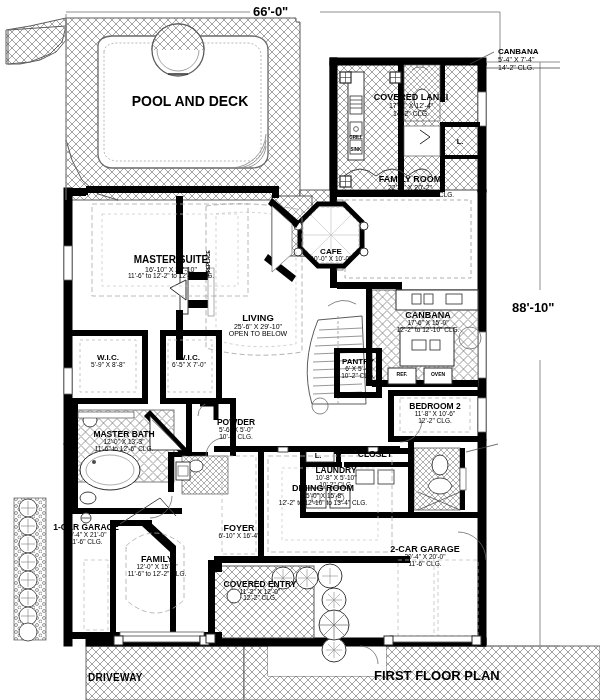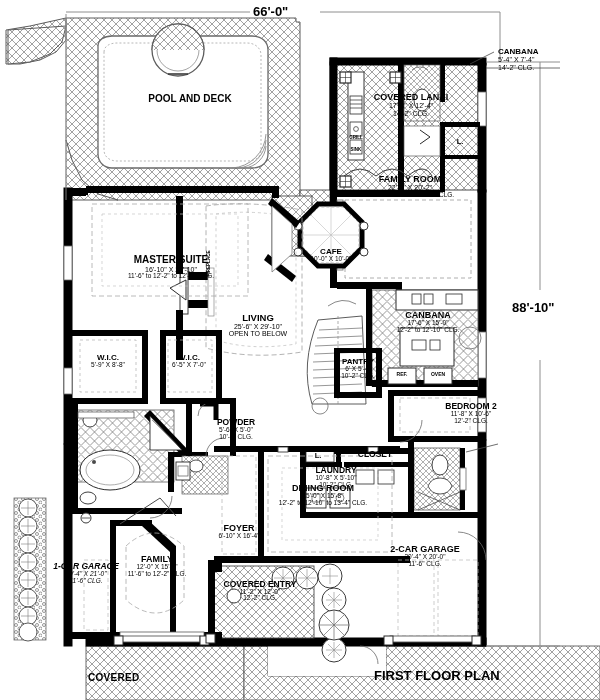--- a/index.html
+++ b/index.html
@@ -446,21 +446,21 @@
     <path d="M486,646 L560,646"></path>
   </g>
 
   <g stroke="#4a4a4a" stroke-width="0.8" fill="none">
     <path d="M470,64 L494,52"></path>
     <path d="M486,68 L560,68"></path>
     <path d="M466,452 L498,444"></path>
   </g>
 </svg>
 
-<div class="lbl" style="left:110px;top:94px;width:160px;font-size:10px;">
+<div class="lbl" style="left:110px;top:94px;width:160px;font-size:14px;">
   <span class="rn">POOL AND DECK</span>
 </div>
 
 <div class="lbl" style="left:336px;top:93px;width:150px;font-size:9px;">
   <span class="rn">COVERED LANAI</span>
   <span class="rd" style="font-size:7px;">17'-3" X 12'-4"</span>
   <span class="rd" style="font-size:7px;">14'-2" CLG.</span>
 </div>
 
 <div class="lbl" style="left:498px;top:48px;width:96px;font-size:8px;text-align:left;">
@@ -501,34 +501,39 @@
 <div class="lbl" style="left:78px;top:354px;width:60px;font-size:8px;">
   <span class="rn">W.I.C.</span>
   <span class="rd" style="font-size:6.5px;">5'-9" X 8'-8"</span>
 </div>
 
 <div class="lbl" style="left:160px;top:354px;width:58px;font-size:8px;">
   <span class="rn">W.I.C.</span>
   <span class="rd" style="font-size:6.5px;">6'-5" X 7'-0"</span>
 </div>
 
+<div class="lbl" style="left:68px;top:430px;width:112px;font-size:8.5px;">
+  <span class="rn">MASTER BATH</span>
+  <span class="rd" style="font-size:6.5px;">12'-0" X 13'-3"</span>
+  <span class="rd" style="font-size:6.5px;">11'-6" to 12'-6" CLG.</span>
+</div>
 
 <div class="lbl" style="left:196px;top:418px;width:80px;font-size:8.5px;">
   <span class="rn">POWDER</span>
   <span class="rd" style="font-size:6.5px;">5'-6" X 5'-0"</span>
   <span class="rd" style="font-size:6.5px;">10'-2" CLG.</span>
 </div>
 
 <div class="lbl" style="left:330px;top:358px;width:56px;font-size:8px;">
   <span class="rn">PANTRY</span>
   <span class="rd" style="font-size:6.5px;">6' X 5'-4"</span>
   <span class="rd" style="font-size:6.5px;">10'-2" CLG.</span>
 </div>
 
-<div class="lbl" style="left:388px;top:402px;width:94px;font-size:8.5px;padding-left:36px;">
+<div class="lbl" style="left:388px;top:402px;width:94px;font-size:8.5px;">
   <span class="rn">BEDROOM 2</span>
   <span class="rd" style="font-size:6.5px;">11'-8" X 10'-6"</span>
   <span class="rd" style="font-size:6.5px;">12'-2" CLG.</span>
 </div>
 
 
 <div class="lbl" style="left:344px;top:450px;width:62px;font-size:8.5px;">
   <span class="rn">CLOSET</span>
 </div>
 
@@ -554,21 +559,21 @@
   <span class="rd" style="font-size:6.5px;">12'-0" X 15'-4"</span>
   <span class="rd" style="font-size:6.5px;">11'-6" to 12'-2" CLG.</span>
 </div>
 
 <div class="lbl" style="left:218px;top:580px;width:84px;font-size:8.5px;">
   <span class="rn" style="line-height:1.0;">COVERED ENTRY</span>
   <span class="rd" style="font-size:6.5px;">11'-2" X 12'-0"</span>
   <span class="rd" style="font-size:6.5px;">12'-2" CLG.</span>
 </div>
 
-<div class="lbl" style="left:50px;top:562px;width:72px;font-size:8.5px;font-style:italic;">
+<div class="lbl" style="left:50px;top:523px;width:72px;font-size:8.5px;">
   <span class="rn">1-CAR GARAGE</span>
   <span class="rd" style="font-size:6.5px;">10'-4" X 21'-0"</span>
   <span class="rd" style="font-size:6.5px;">11'-6" CLG.</span>
 </div>
 
 <div class="lbl" style="left:370px;top:545px;width:110px;font-size:9px;">
   <span class="rn">2-CAR GARAGE</span>
   <span class="rd" style="font-size:6.5px;">20'-4" X 20'-0"</span>
   <span class="rd" style="font-size:6.5px;">11'-6" CLG.</span>
 </div>
@@ -592,16 +597,16 @@
 <div class="lbl" style="left:310px;top:452px;width:16px;font-size:7.5px;font-weight:bold;">
   <span>L.</span>
 </div>
 <div class="lbl" style="left:452px;top:138px;width:16px;font-size:7.5px;font-weight:bold;">
   <span>L.</span>
 </div>
 
 <div class="dimtxt" style="left:253px;top:4px;font-size:13px;">66'-0"</div>
 <div class="dimtxt" style="left:512px;top:300px;font-size:13px;">88'-10"</div>
 
-<div class="dimtxt" style="left:88px;top:672px;font-size:10px;letter-spacing:0.3px;">COVERED</div>
+<div class="dimtxt" style="left:88px;top:672px;font-size:10px;letter-spacing:0.3px;">DRIVEWAY</div>
 <div class="dimtxt" style="left:374px;top:668px;font-size:13px;">FIRST FLOOR PLAN</div>
 
 </div>
 
 </body></html>

